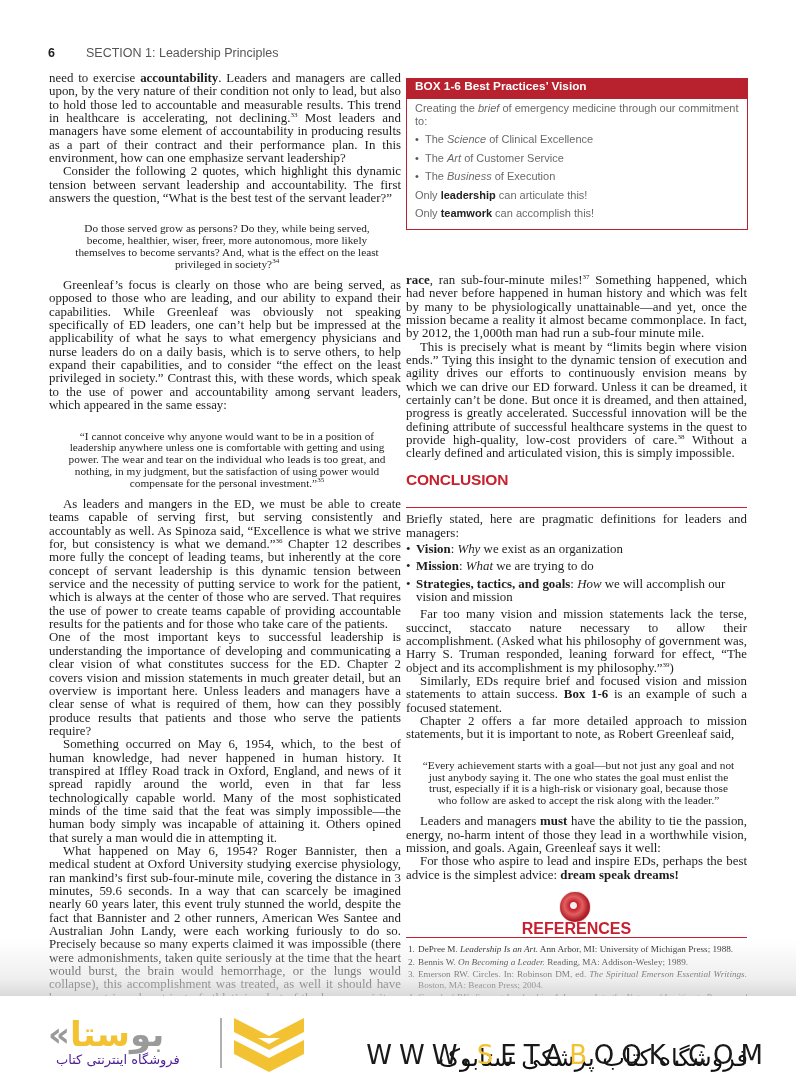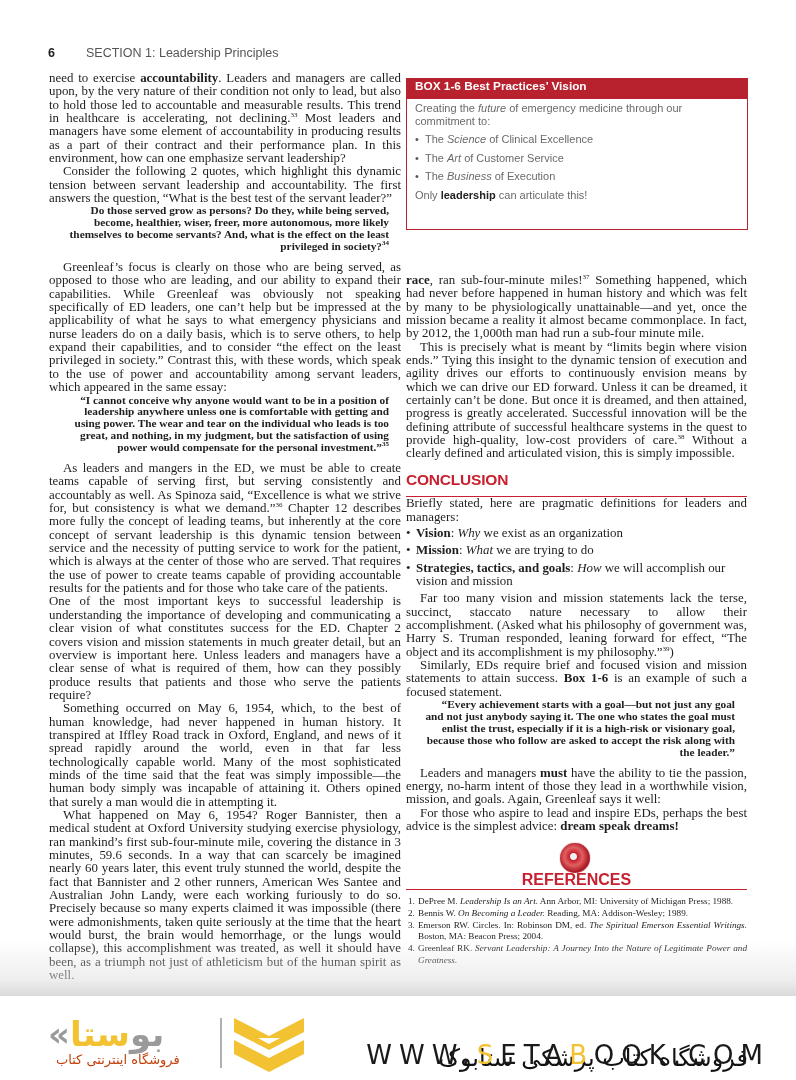--- a/index.html
+++ b/index.html
@@ -14,24 +14,24 @@
   .running-head .pnum { font-weight: bold; color: #222; width: 38px; }
 
   .col { position: absolute; font-size: 12.9px; line-height: 13.35px; text-align: justify; hyphens: auto; }
   .col-left { left: 49px; top: 72px; width: 352px; }
   .col-right { left: 406px; top: 274px; width: 341px; }
 
   p.body { text-indent: 0; }
   p.ind { text-indent: 14px; }
   sup { font-size: 7px; vertical-align: 5px; line-height: 0; }
 
-  .quote { font-size: 11.3px; line-height: 11.9px; margin: 0 12px 8px 16px; text-align: right; font-weight: bold; }
+  .quote { font-size: 11.3px; line-height: 11.9px; margin: 18px 12px 8px 16px; text-align: center; }
 
   .sec-head { font-family: "Liberation Sans", "DejaVu Sans", sans-serif; font-weight: bold; color: #c8202e;
-    font-size: 15.5px; letter-spacing: -0.2px; border-bottom: 1.5px solid #c8202e; padding-bottom: 10px; }
+    font-size: 15.5px; letter-spacing: -0.2px; border-bottom: 1.5px solid #c8202e; padding-bottom: 21px; margin-bottom: 5px; }
 
   .box { position: absolute; left: 406px; top: 78px; width: 342px; height: 152px; border: 1.5px solid #b8222e; background: #fff; }
   .box-title { background: #b8222e; color: #fff; font-family: "Liberation Sans", "DejaVu Sans", sans-serif; font-weight: bold; font-size: 11.8px; padding: 0 8px 3px 8px; height: 20px; line-height: 14px; }
   .box-body { font-family: "Liberation Sans", "DejaVu Sans", sans-serif; font-size: 11px; color: #6a6a6a; padding: 3px 8px; line-height: 13px; }
   .box-body .intro { margin-bottom: 5px; }
   .box-body .bl { margin-bottom: 5.5px; display: flex; }
   .box-body .bl .dot { width: 10px; color: #555; }
   .box-body .line { margin-bottom: 5.5px; }
   .box-body b { color: #222; }
 
@@ -43,21 +43,21 @@
   .disc-icon { width: 30px; height: 30px; border-radius: 50%; background: radial-gradient(circle at 45% 45%, #f0f0f0 0 3px, #c8202e 4px, #e06060 9px, #b01c28 15px); margin-right: 6px; margin-left: 2px; box-shadow: 0 0 1px #800; }
   .refs-title { font-family: "Liberation Sans", "DejaVu Sans", sans-serif; font-weight: bold; color: #c8202e; font-size: 16px; }
   ol.refs { list-style: none; font-size: 9.2px; line-height: 11.2px; }
   ol.refs li { display: flex; margin-bottom: 1px; text-align: justify; }
   ol.refs li .n { width: 12px; flex: none; padding-left: 2px; }
 
   .footer { position: absolute; left: 0; top: 996px; width: 796px; height: 104px; background: #ffffff; }
   .logo { position: absolute; left: 48px; top: 16px; width: 260px; height: 62px; }
   .logo-word { position: absolute; left: 0; top: 4px; font-family: "DejaVu Sans", sans-serif; font-weight: bold; font-size: 34px; color: #9a9a9a; letter-spacing: -1px; line-height: 36px; }
   .logo-word .y { color: #f3c233; }
-  .logo-sub { position: absolute; left: 8px; top: 40px; font-family: "DejaVu Sans", sans-serif; font-size: 13px; color: #c2410c; direction: rtl; }
+  .logo-sub { position: absolute; left: 8px; top: 40px; font-family: "DejaVu Sans", sans-serif; font-size: 13px; color: #4c1d95; direction: rtl; }
   .logo-div { position: absolute; left: 172px; top: 6px; width: 1.5px; height: 50px; background: #b0b0b0; }
   .logo-mark { position: absolute; left: 182px; top: 2px; width: 78px; height: 58px; }
   .shop-fa { position: absolute; right: 48px; top: 8px; font-family: "DejaVu Sans", sans-serif; font-size: 24px; color: #111; direction: rtl; margin-top: 40px; }
   .shop-url { position: absolute; right: 26px; top: 44px; font-family: "DejaVu Sans", sans-serif; font-size: 26px; letter-spacing: 7px; color: #1a1a1a; }
   .shop-url .y { color: #f3c233; }
 </style>
 </head>
 <body>
 
 <div class="page">
@@ -77,34 +77,35 @@
 
     <p class="body">One of the most important keys to successful leadership is understanding the importance of developing and communicating a clear vision of what constitutes success for the ED. Chapter 2 covers vision and mission statements in much greater detail, but an overview is important here. Unless leaders and managers have a clear sense of what is required of them, how can they possibly produce results that patients and those who serve the patients require?</p>
     <p class="ind">Something occurred on May 6, 1954, which, to the best of human knowledge, had never happened in human history. It transpired at Iffley Road track in Oxford, England, and news of it spread rapidly around the world, even in that far less technologically capable world. Many of the most sophisticated minds of the time said that the feat was simply impossible—the human body simply was incapable of attaining it. Others opined that surely a man would die in attempting it.</p>
     <p class="ind">What happened on May 6, 1954? Roger Bannister, then a medical student at Oxford University studying exercise physiology, ran mankind’s first sub-four-minute mile, covering the distance in 3 minutes, 59.6 seconds. In a way that can scarcely be imagined nearly 60 years later, this event truly stunned the world, despite the fact that Bannister and 2 other runners, American Wes Santee and Australian John Landy, were each working furiously to do so. Precisely because so many experts claimed it was impossible (there were admonishments, taken quite seriously at the time that the heart would burst, the brain would hemorrhage, or the lungs would collapse), this accomplishment was treated, as well it should have been, as a triumph not just of athleticism but of the human spirit as well.</p>
 
   </div>
 
   <div class="box">
     <div class="box-title">BOX 1-6  Best Practices’ Vision</div>
     <div class="box-body">
-      <div class="intro"><span>Creating the </span><i>future</i><span> of emergency medicine through our commitment to:</span></div>
+      <div class="intro"><span>Creating the </span><i>brief</i><span> of emergency medicine through our commitment to:</span></div>
       <div class="bl">
           <span class="dot">•</span>
           <span><span>The </span><i>Science</i><span> of Clinical Excellence</span></span>
         </div>
       <div class="bl">
           <span class="dot">•</span>
           <span><span>The </span><i>Art</i><span> of Customer Service</span></span>
         </div>
       <div class="bl">
           <span class="dot">•</span>
           <span><span>The </span><i>Business</i><span> of Execution</span></span>
         </div>
       <div class="line"><span>Only </span><b>leadership</b><span> can articulate this!</span></div>
+      <div class="line"><span>Only </span><b>teamwork</b><span> can accomplish this!</span></div>
     </div>
   </div>
 
   <div class="col col-right">
     <p class="body"><b>race</b><span>, ran sub-four-minute miles!</span><sup>37</sup><span> Something happened, which had never before happened in human history and which was felt by many to be physiologically unattainable—and yet, once the mission became a reality it almost became commonplace. In fact, by 2012, the 1,000th man had run a sub-four minute mile.</span></p>
     <p class="ind"><span>This is precisely what is meant by “limits begin where vision ends.” Tying this insight to the dynamic tension of execution and agility drives our efforts to continuously envision means by which we can drive our ED forward. Unless it can be dreamed, it certainly can’t be done. But once it is dreamed, and then attained, progress is greatly accelerated. Successful innovation will be the defining attribute of successful healthcare systems in the quest to provide high-quality, low-cost providers of care.</span><sup>38</sup><span> Without a clearly defined and articulated vision, this is simply impossible.</span></p>
 
     <h2 class="sec-head" style="margin-top:12px;">CONCLUSION</h2>
     <p class="body">Briefly stated, here are pragmatic definitions for leaders and managers:</p>
     <ul class="defs">
@@ -116,20 +117,21 @@
           <span class="dot">•</span>
           <span><b>Mission</b>: <i>What</i><span> we are trying to do</span></span>
         </li>
       <li>
           <span class="dot">•</span>
           <span><b>Strategies, tactics, and goals</b>: <i>How</i><span> we will accomplish our vision and mission</span></span>
         </li>
     </ul>
     <p class="ind"><span>Far too many vision and mission statements lack the terse, succinct, staccato nature necessary to allow their accomplishment. (Asked what his philosophy of government was, Harry S. Truman responded, leaning forward for effect, “The object and its accomplishment is my philosophy.”</span><sup>39</sup><span>)</span></p>
     <p class="ind"><span>Similarly, EDs require brief and focused vision and mission statements to attain success. </span><b>Box 1-6</b><span> is an example of such a focused statement.</span></p>
+    <p class="ind">Chapter 2 offers a far more detailed approach to mission statements, but it is important to note, as Robert Greenleaf said,</p>
     <div class="quote">“Every achievement starts with a goal—but not just any goal and not just anybody saying it. The one who states the goal must enlist the trust, especially if it is a high-risk or visionary goal, because those who follow are asked to accept the risk along with the leader.”</div>
     <p class="ind"><span>Leaders and managers </span><b>must</b><span> have the ability to tie the passion, energy, no-harm intent of those they lead in a worthwhile vision, mission, and goals. Again, Greenleaf says it well:</span></p>
     <p class="ind"><span>For those who aspire to lead and inspire EDs, perhaps the best advice is the simplest advice: </span><b>dream speak dreams!</b></p>
 
     <div class="refs-head">
       <span class="disc-icon"></span>
       <span class="refs-title">REFERENCES</span>
     </div>
     <ol class="refs">
       <li>

